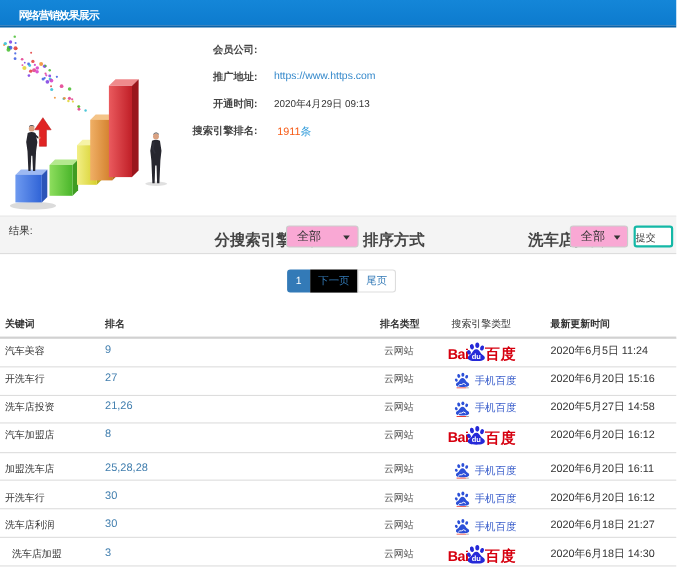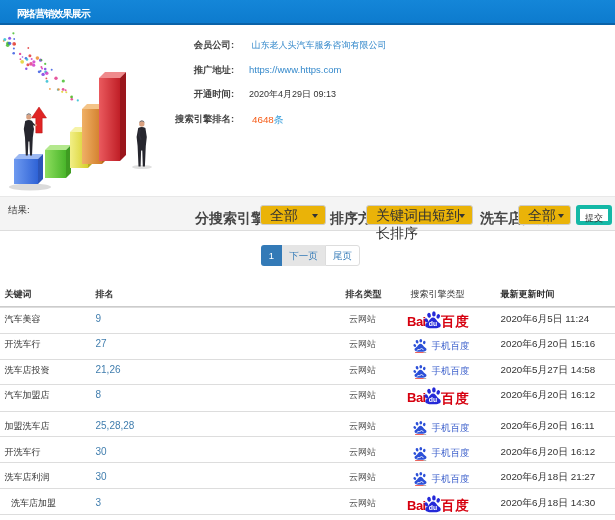--- a/index.html
+++ b/index.html
@@ -1,20 +1,20 @@
 <!DOCTYPE html>
 <html><head><meta charset="utf-8"><style>
 *{margin:0;padding:0;box-sizing:border-box}
 body{font-family:"Liberation Sans",sans-serif;background:#fff}
 #page{position:relative;width:615px;height:520px;overflow:hidden;font-size:9px;color:#333}
 .cell{position:absolute;font-size:9px;white-space:nowrap}
 .lab{position:absolute;left:150px;width:84px;text-align:right;font-weight:bold;color:#444;font-size:9.3px}
 .val{position:absolute;left:250px;font-size:9.5px;white-space:nowrap}
 .flab{position:absolute;font-weight:bold;color:#444;font-size:14px;top:210px}
-select,.sel{position:absolute;top:204.5px;height:20px;border:1px solid #ccc;border-radius:3px;background:#eab308;font-size:14px;color:#333}
+select,.sel{position:absolute;top:204.5px;height:20px;border:1px solid #ccc;border-radius:3px;background:#f9a8d4;font-size:11px;color:#333}
 .sel{padding-left:9px;line-height:18px}
 .arr{position:absolute;top:8px;width:0;height:0;border-left:3.5px solid transparent;border-right:3.5px solid transparent;border-top:4px solid #333}
 </style></head><body>
 <div id="page">
 <div style="position:absolute;left:0;top:0;width:615px;height:25px;background:linear-gradient(#1486d8,#0d7bce);border-bottom:2px solid #0a62a8"></div>
 <div style="position:absolute;left:17px;top:6.5px;color:#fff;font-weight:bold;font-size:10px;letter-spacing:-0.9px">网络营销效果展示</div>
 <svg style="position:absolute;left:0;top:30px" width="165" height="162" viewBox="0 0 165 162">
       <defs>
         <linearGradient id="gb" x1="0" y1="0" x2="1" y2="0">
           <stop offset="0" stop-color="#6e9af0"></stop>
@@ -117,39 +117,37 @@
         <circle cx="35.7" cy="95.2" r="1.1" fill="#d9a181"></circle>
       </g>
       <g fill="#26262e">
         <circle cx="141.8" cy="94" r="2.7" fill="#d9a181"></circle>
         <path d="M139.2,92.5 a2.8,2.8 0 0 1 5.4,0 l-0.3,-0.1 a2.5,1.7 0 0 0 -4.8,0 z" fill="#1d1d24"></path>
         <path d="M138.2,98 q3.6,-1.8 7.2,0 l1.4,9 -1,9 -0.9,20.5 -2.1,0 -0.5,-16 -1.2,0 -0.5,16 -2.1,0 -0.9,-20.5 -1,-9 z"></path>
         <path d="M139.0,99 l-1,6.5 2.5,4.5 1.2,-0.8 -1.8,-4.2 0.8,-5.5 z" fill="#2e2e38"></path>
       </g>
     </svg>
 <span class="lab" style="top:39px">会员公司:</span>
-    <span class="val" style="left:251.5px;top:39px;color:#3589cb;font-size:9px">山东老人头汽车服务咨询有限公司</span>
 <span class="lab" style="top:63.7px">推广地址:</span>
     <span class="val" style="left:249px;top:63.7px;color:#3589cb;font-size:9.5px">https://www.https.com</span>
 <span class="lab" style="top:88.4px">开通时间:</span>
     <span class="val" style="left:249px;top:88.4px;color:#333;font-size:9px">2020年4月29日 09:13</span>
 <span class="lab" style="top:113.1px">搜索引擎排名:</span>
-    <span class="val" style="left:252px;top:114px;font-size:9.8px"><span style="color:#f65b16">4648</span><span style="color:#3aa0dc">条</span></span>
+    <span class="val" style="left:252px;top:114px;font-size:9.8px"><span style="color:#f65b16">1911</span><span style="color:#3aa0dc">条</span></span>
 <div style="position:absolute;left:0;top:196px;width:615px;height:35px;background:#f4f4f4;border-top:1px solid #e8e8e8;border-bottom:1px solid #ddd"></div>
 <span style="position:absolute;left:8px;top:203.5px;font-size:9.5px;color:#333">结果:</span>
 <span class="flab" style="left:195px">分搜索引擎查看</span>
 <div class="sel" style="left:260px;width:66px">全部<span class="arr" style="right:7px"></span></div>
 <span class="flab" style="left:330px">排序方式</span>
-<div class="sel" style="left:366px;width:107px">关键词由短到长排序<span class="arr" style="right:7px"></span></div>
 <span class="flab" style="left:480px">洗车店投资</span>
 <div class="sel" style="left:518px;width:53px">全部<span class="arr" style="right:6px"></span></div>
-<div style="position:absolute;left:576px;top:204.5px;width:36px;height:20px;border:4px solid #14b8a6;border-radius:3px;background:#fff;text-align:center;line-height:18px;font-size:9px;color:#333">提交</div>
+<div style="position:absolute;left:576px;top:204.5px;width:36px;height:20px;border:2px solid #14b8a6;border-radius:3px;background:#fff;text-align:left;line-height:18px;font-size:9px;color:#333">提交</div>
 <div style="position:absolute;left:261px;top:245px;height:21px;display:flex;font-size:9.5px;line-height:21px">
 <div style="width:21px;background:#337ab7;color:#fff;text-align:center;border-radius:3px 0 0 3px">1</div>
-<div style="width:43px;background:#e5e5e5;color:#337ab7;text-align:center">下一页</div>
+<div style="width:43px;background:#000000;color:#337ab7;text-align:center">下一页</div>
 <div style="width:35px;background:#fff;border:1px solid #ddd;color:#337ab7;text-align:center;line-height:19px;border-radius:0 3px 3px 0">尾页</div>
 </div>
 <span class="cell" style="left:4.5px;top:288px;font-weight:bold">关键词</span>
 <span class="cell" style="left:95.5px;top:288px;font-weight:bold">排名</span>
 <span class="cell" style="left:345.5px;top:288px;font-weight:bold">排名类型</span>
 <span class="cell" style="left:410.5px;top:288px;font-weight:normal">搜索引擎类型</span>
 <span class="cell" style="left:500.5px;top:288px;font-weight:bold">最新更新时间</span>
 <div style="position:absolute;left:0;top:305.5px;width:615px;height:2px;background:#ccc"></div>
 <span class="cell" style="left:4.5px;top:312.5px;color:#333">汽车美容</span>
     <span class="cell" style="left:95.5px;top:312.5px;color:#417eae;font-size:10px">9</span>

